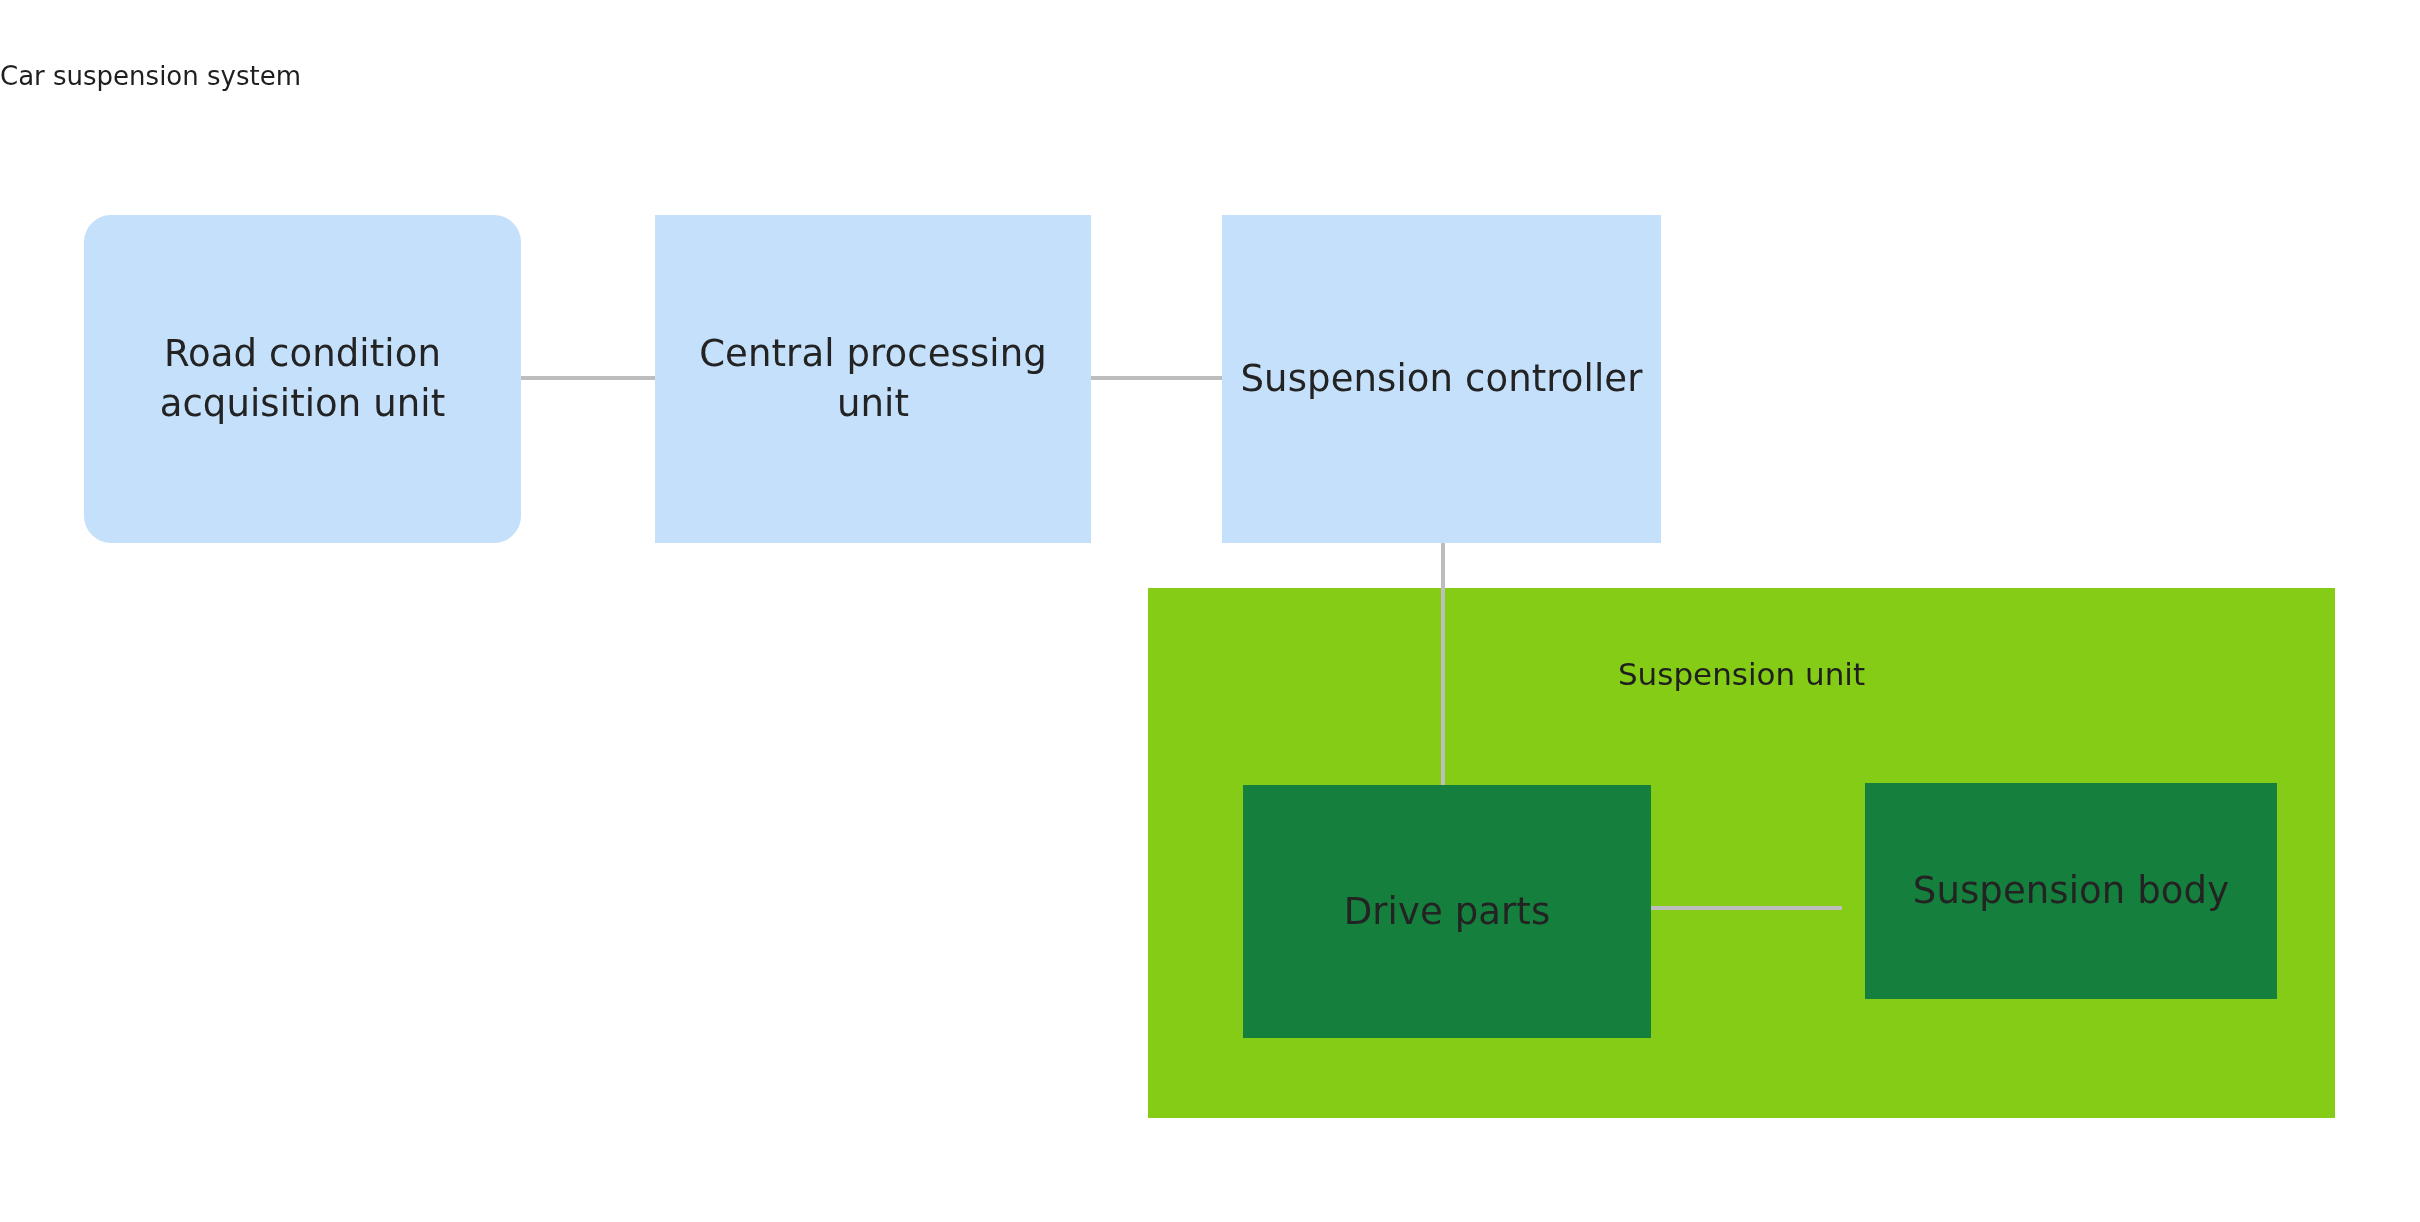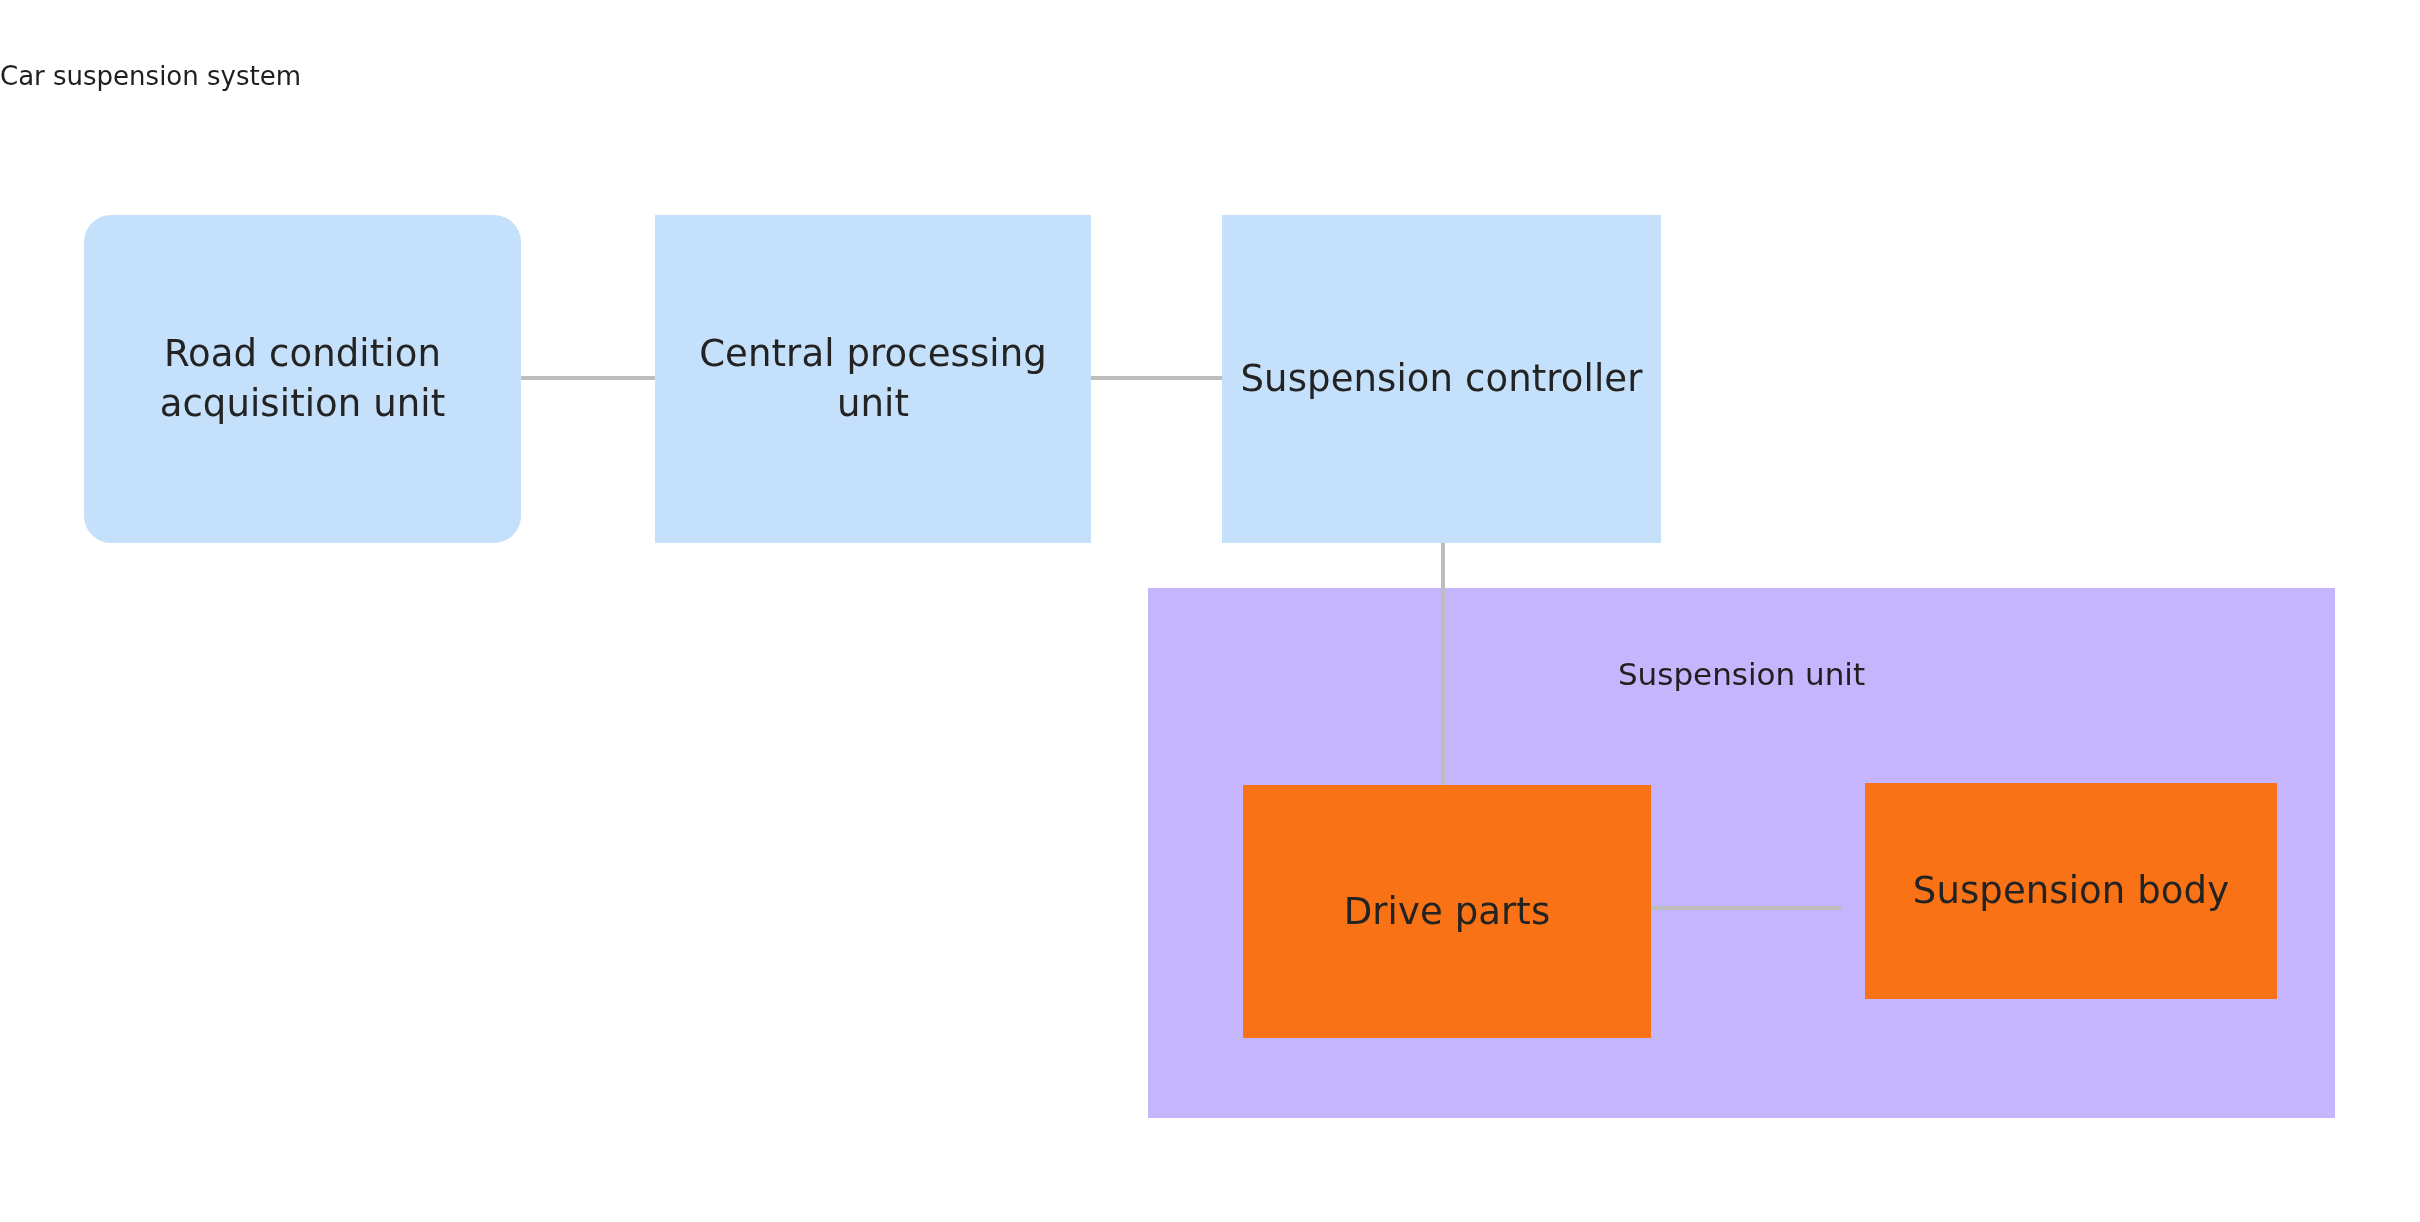--- a/index.html
+++ b/index.html
@@ -52,42 +52,42 @@
     font-size: 37px;
     line-height: 50px;
     color: #232323;
     letter-spacing: 0.1px;
   }
 
   .node.blue {
     background: #c5e0fb;
   }
   .node.slate {
-    background: #f97316;
+    background: #15803d;
   }
 
   
   #node-road {
     left: 84px;  top: 215px;  width: 437px;  height: 328px; border-radius: 27px;
   }
   #node-cpu {
     left: 655px; top: 215px;  width: 436px;  height: 328px;
   }
   #node-controller {
     left: 1222px; top: 215px; width: 439px;  height: 328px;
   }
 
   
   #group-suspension-unit {
     position: absolute;
     left: 1148px;
     top: 588px;
     width: 1187px;
     height: 530px;
-    background: #c4b5fd;
+    background: #84cc16;
     box-sizing: border-box;
   }
   #group-suspension-unit-label {
     position: absolute;
     left: 0px;
     top: 66px;
     width: 1187px;
     text-align: center;
     font-size: 31px;
     line-height: 40px;

